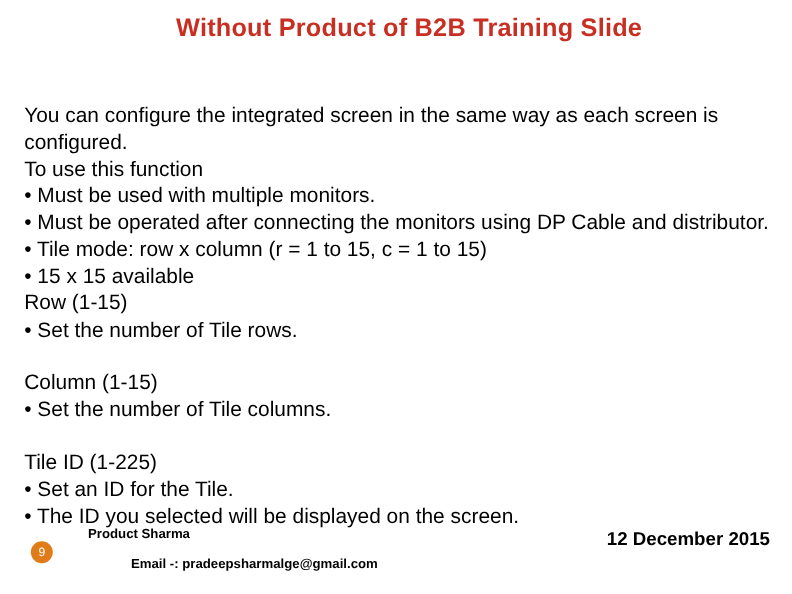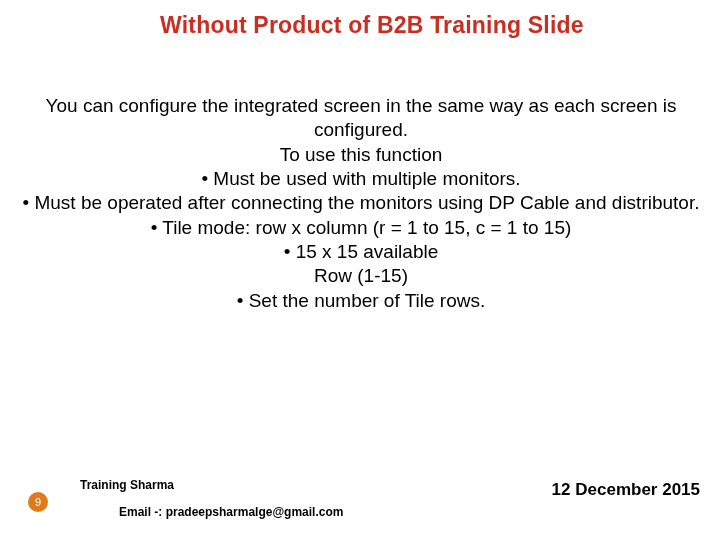--- a/index.html
+++ b/index.html
@@ -36,21 +36,20 @@
     color: #000;
   }
   .body {
     position: absolute;
     top: 94px;
     left: 22px;
     right: 20px;
     font-size: 19px;
     color: #000;
     line-height: 1.28;
-    text-align: center;
   }
   .block {
     margin-bottom: 24px;
   }
   .block:last-child {
     margin-bottom: 0;
   }
   .page-badge {
     position: absolute;
     left: 28px;
@@ -93,20 +92,22 @@
 </head>
 <body>
 
 <div class="slide">
 
   <div class="watermark">Without Product of B2B Training Slide</div>
 
 
   <div class="body">
     <div class="block">You can configure the integrated screen in the same way as each screen is configured.<br>To use this function<br>• Must be used with multiple monitors.<br>• Must be operated after connecting the monitors using DP Cable and distributor.<br>• Tile mode: row x column (r = 1 to 15, c = 1 to 15)<br>• 15 x 15 available<br>Row (1-15)<br>• Set the number of Tile rows.</div>
+    <div class="block">Column (1-15)<br>• Set the number of Tile columns.</div>
+    <div class="block">Tile ID (1-225)<br>• Set an ID for the Tile.<br>• The ID you selected will be displayed on the screen.</div>
   </div>
 
   <div class="page-badge">9</div>
-  <div class="footer-author">Training Sharma</div>
+  <div class="footer-author">Product Sharma</div>
   <div class="footer-email">Email -: pradeepsharmalge@gmail.com</div>
   <div class="footer-date">12 December 2015</div>
 
 </div>
 
 </body></html>

